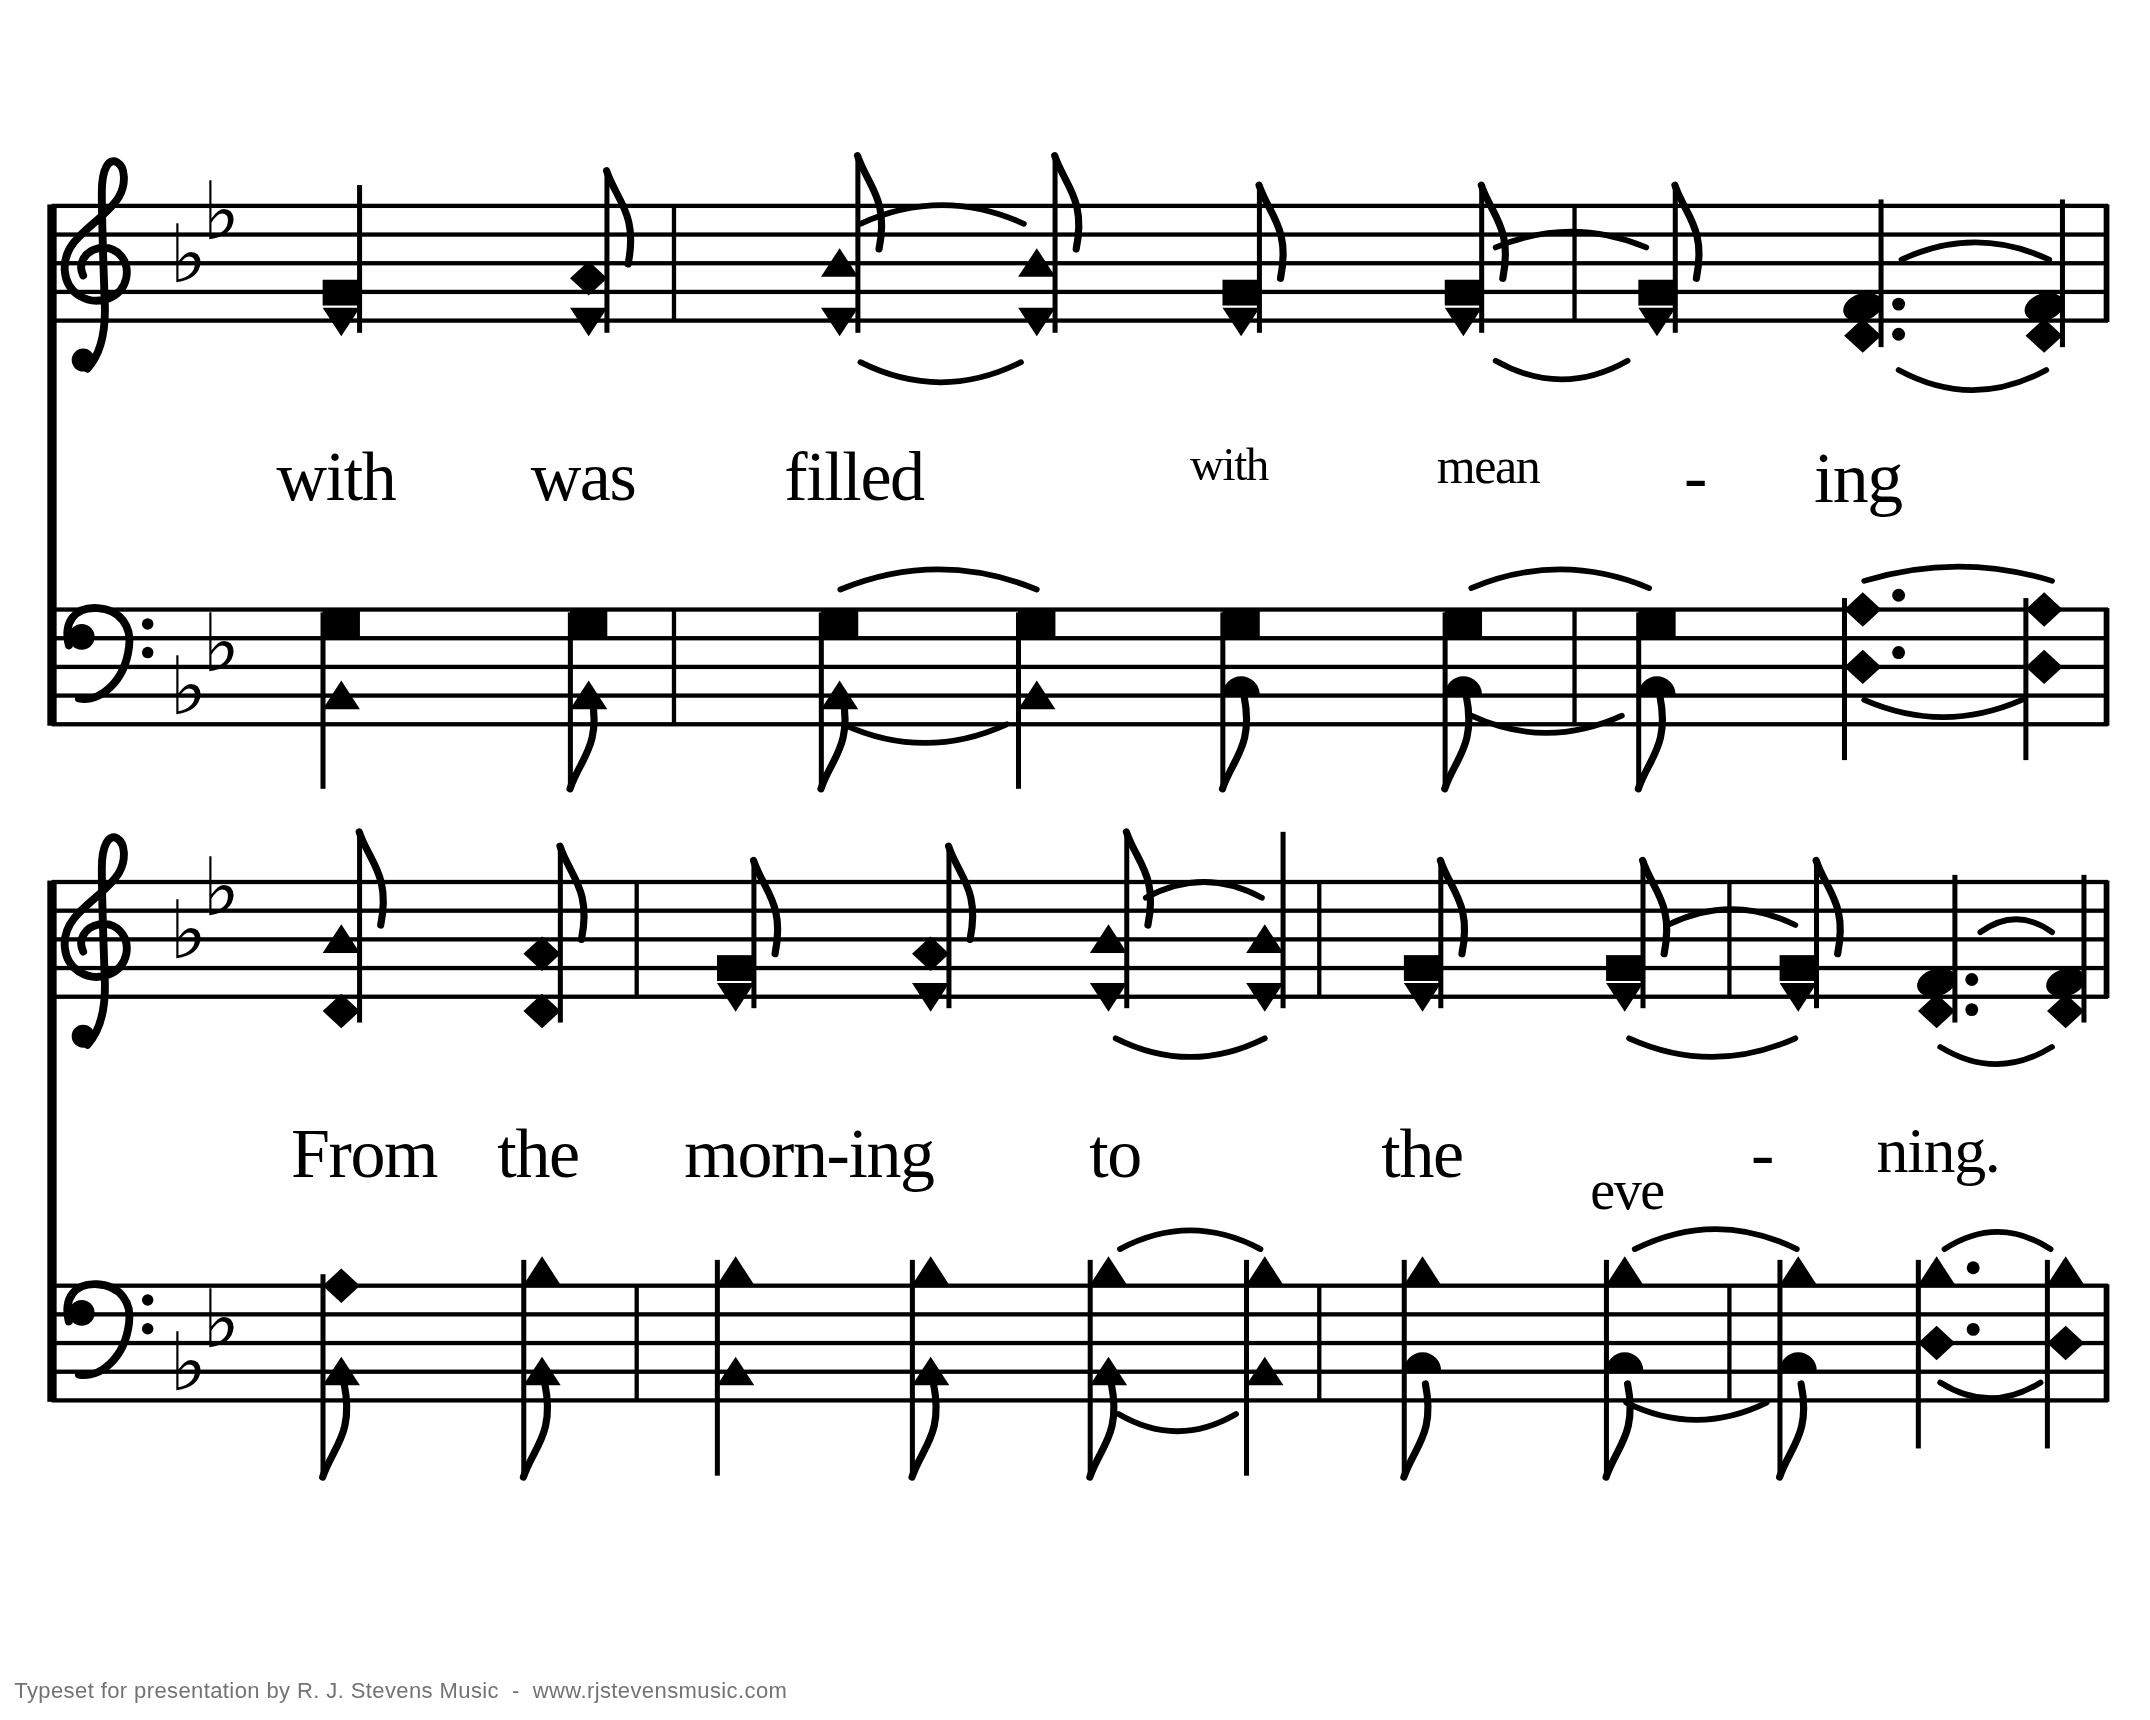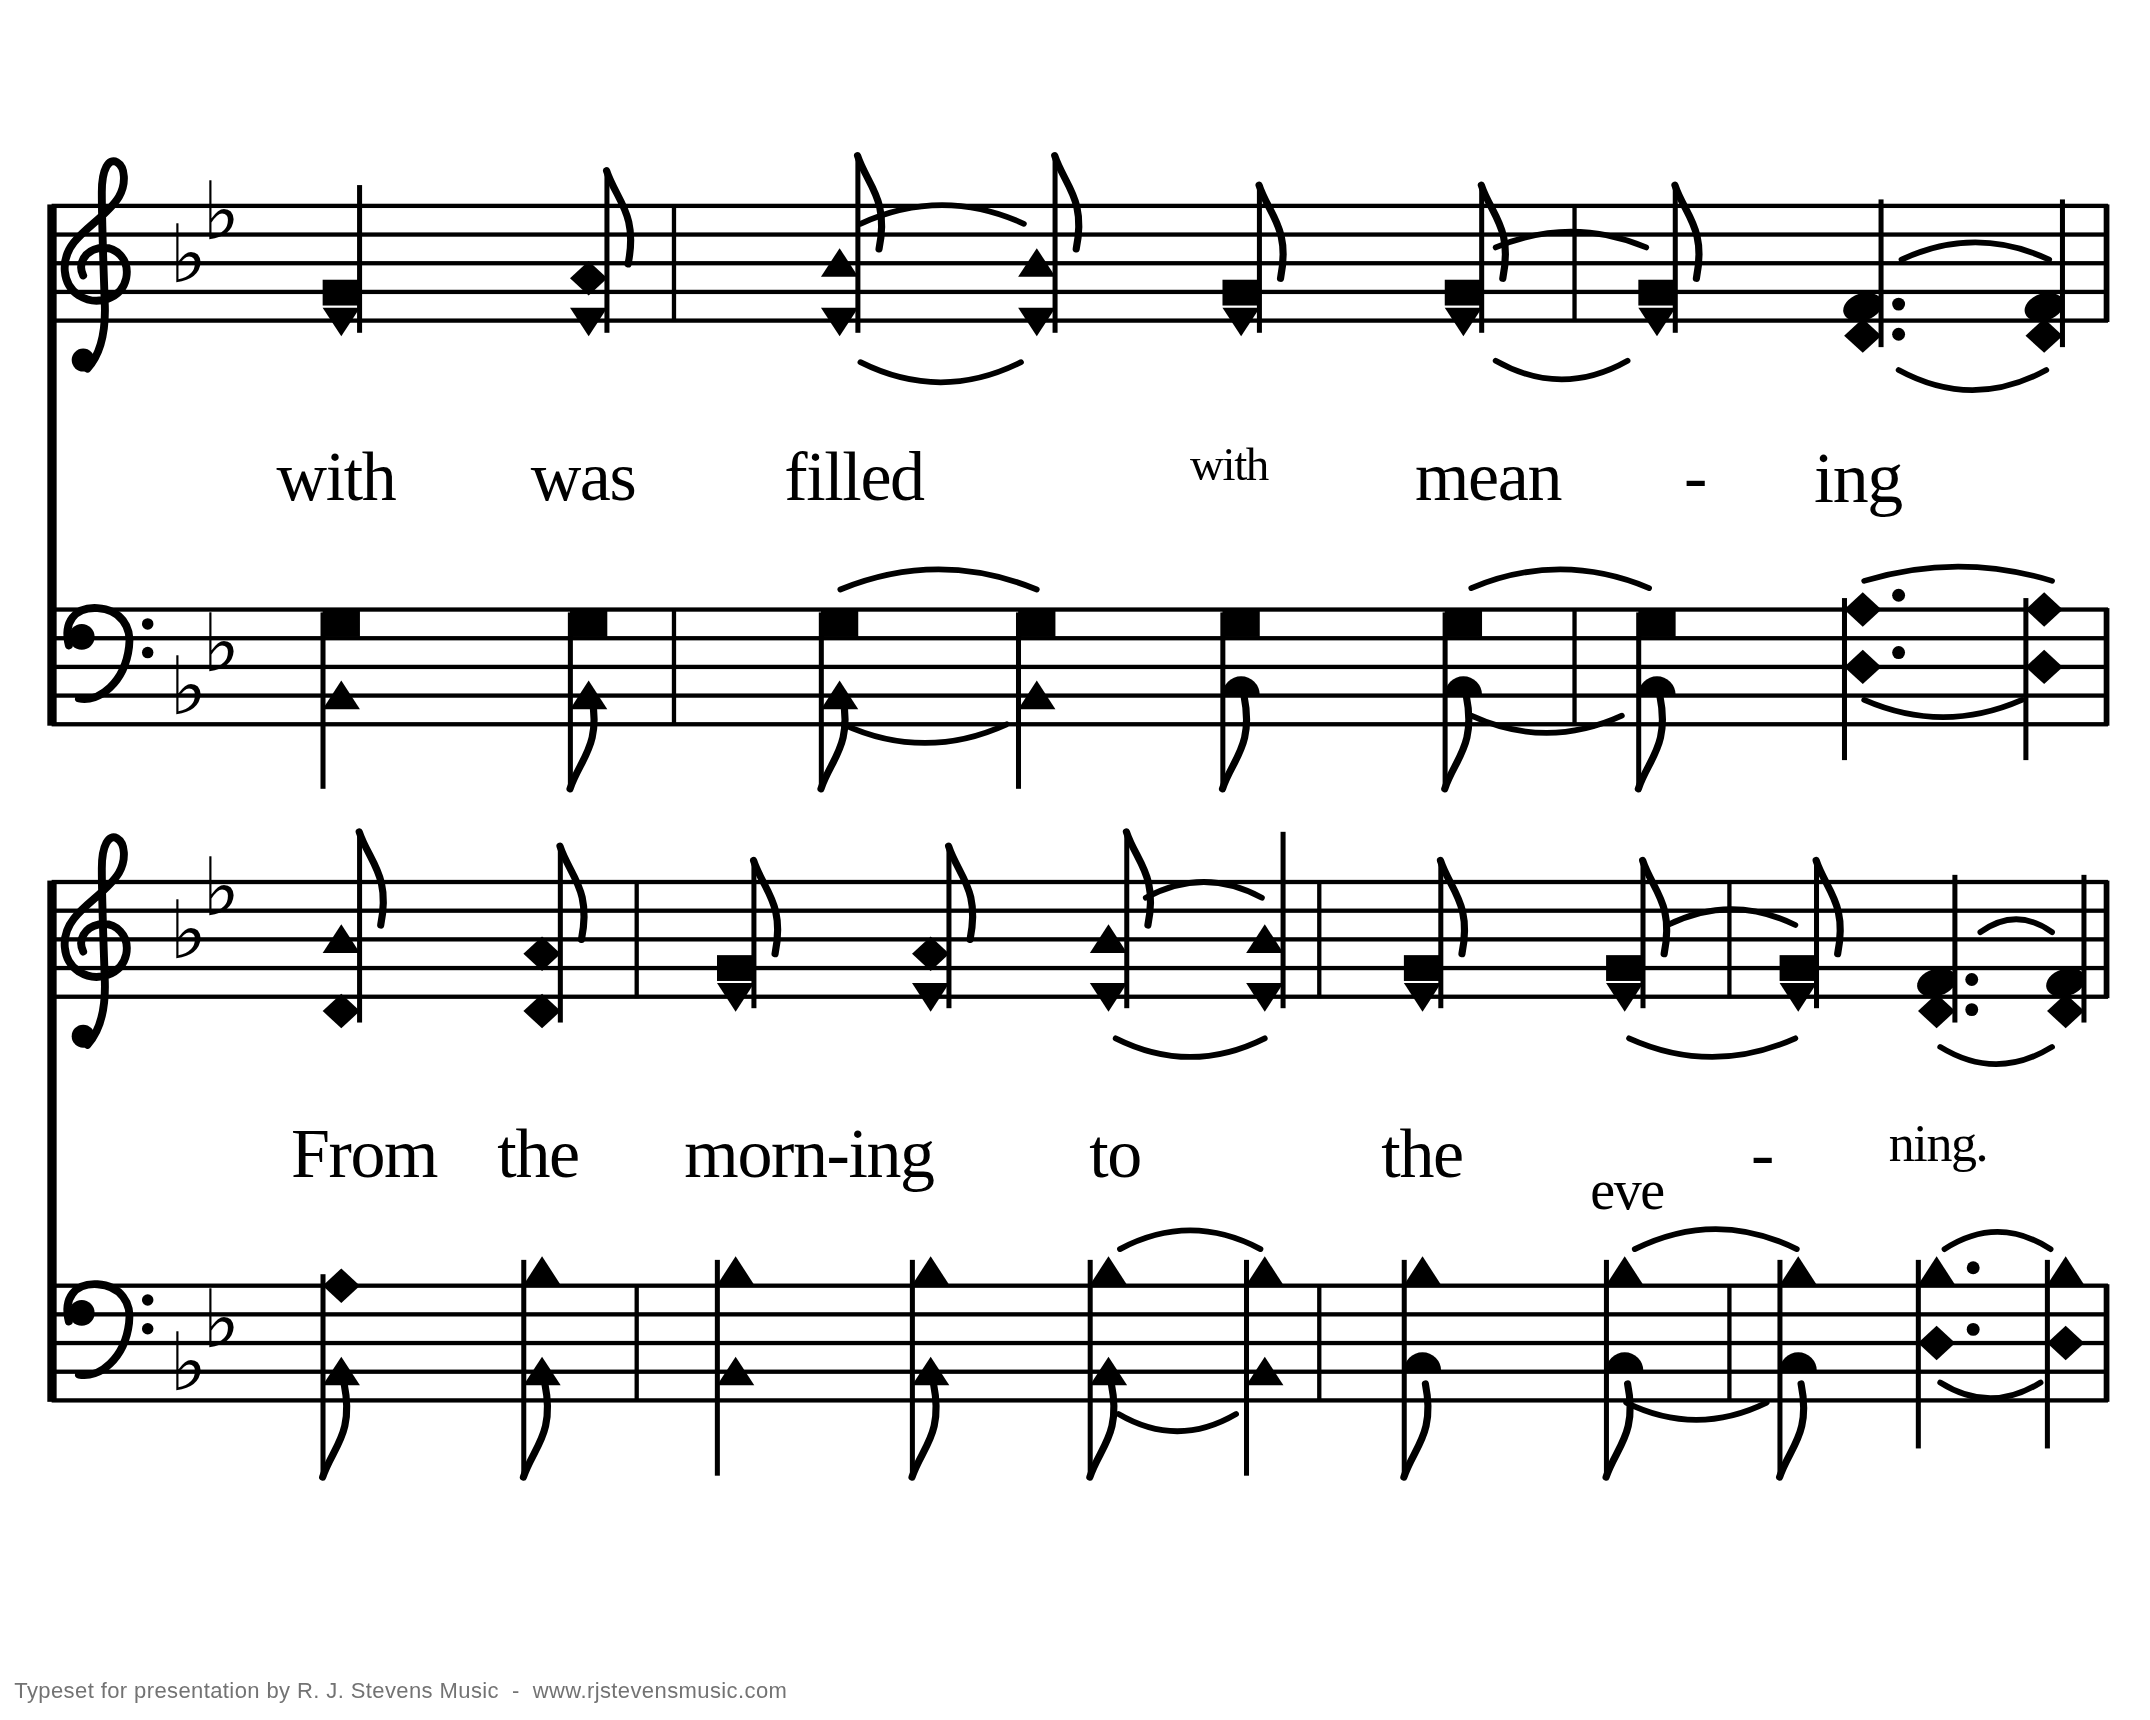--- a/index.html
+++ b/index.html
@@ -259,31 +259,31 @@
       <path d="M2268,1956 Q 2366,2004 2464,1956" fill="none" stroke="#000000" stroke-width="8" stroke-linecap="round"></path>
       <path d="M2712,1742 Q 2786,1694 2860,1742" fill="none" stroke="#000000" stroke-width="8" stroke-linecap="round"></path>
       <path d="M2706,1928 Q 2776,1972 2846,1928" fill="none" stroke="#000000" stroke-width="8" stroke-linecap="round"></path>
     </svg>
 
   <div class="lyricline" id="lyr1">
     <span class="w" style="left: 336px; top: 437px; font-size: 70px;">with</span>
     <span class="w" style="left: 583px; top: 437px; font-size: 70px;">was</span>
     <span class="w" style="left: 842px; top: 437px; font-size: 70px; margin-left: 12px;">filled</span>
     <span class="w" style="left: 1229px; top: 437px; font-size: 47px;">with</span>
-    <span class="w" style="left: 1488px; top: 437px; font-size: 70px;">mean</span>
+    <span class="w" style="left: 1488px; top: 437px; font-size: 50px;">mean</span>
     <span class="w" style="left: 1695px; top: 437px; font-size: 70px;">-</span>
     <span class="w" style="left: 1858px; top: 437px; font-size: 72px;">ing</span>
   </div>
 
   <div class="lyricline" id="lyr2">
     <span class="w" style="left: 348px; top: 1114px; font-size: 70px; margin-left: 16px;">From</span>
     <span class="w" style="left: 538px; top: 1114px; font-size: 70px;">the</span>
     <span class="w" style="left: 809px; top: 1114px; font-size: 70px;">morn-ing</span>
     <span class="w" style="left: 1115px; top: 1114px; font-size: 70px;">to</span>
     <span class="w" style="left: 1422px; top: 1114px; font-size: 70px;">the</span>
     <span class="w" style="left: 1627px; top: 1114px; font-size: 56px; margin-top: 44px;">eve</span>
     <span class="w" style="left: 1762px; top: 1114px; font-size: 70px;">-</span>
-    <span class="w" style="left: 1938px; top: 1114px; font-size: 52px;">ning.</span>
+    <span class="w" style="left: 1938px; top: 1114px; font-size: 64px;">ning.</span>
   </div>
 
   <div id="footer" style="left: 14.3px; top: 1678px; font-size: 22px;">Typeset for presentation by R. J. Stevens Music  -  www.rjstevensmusic.com</div>
 </div>
 
 
 </body></html>

